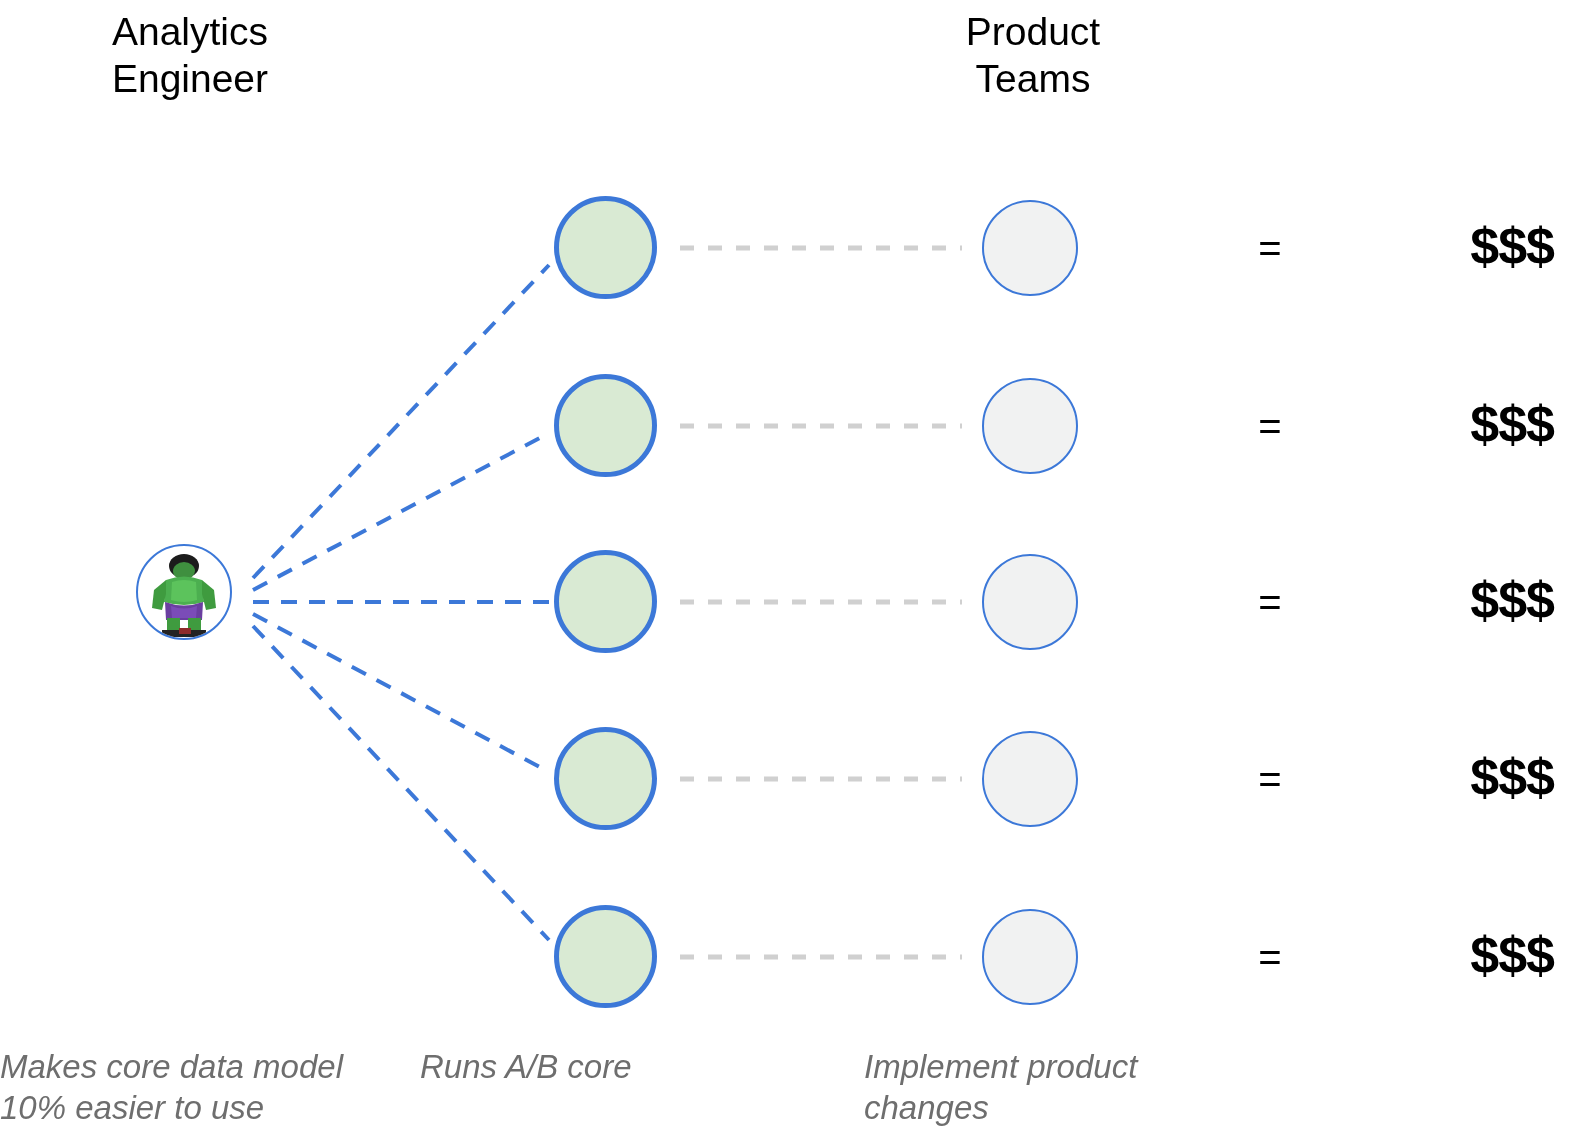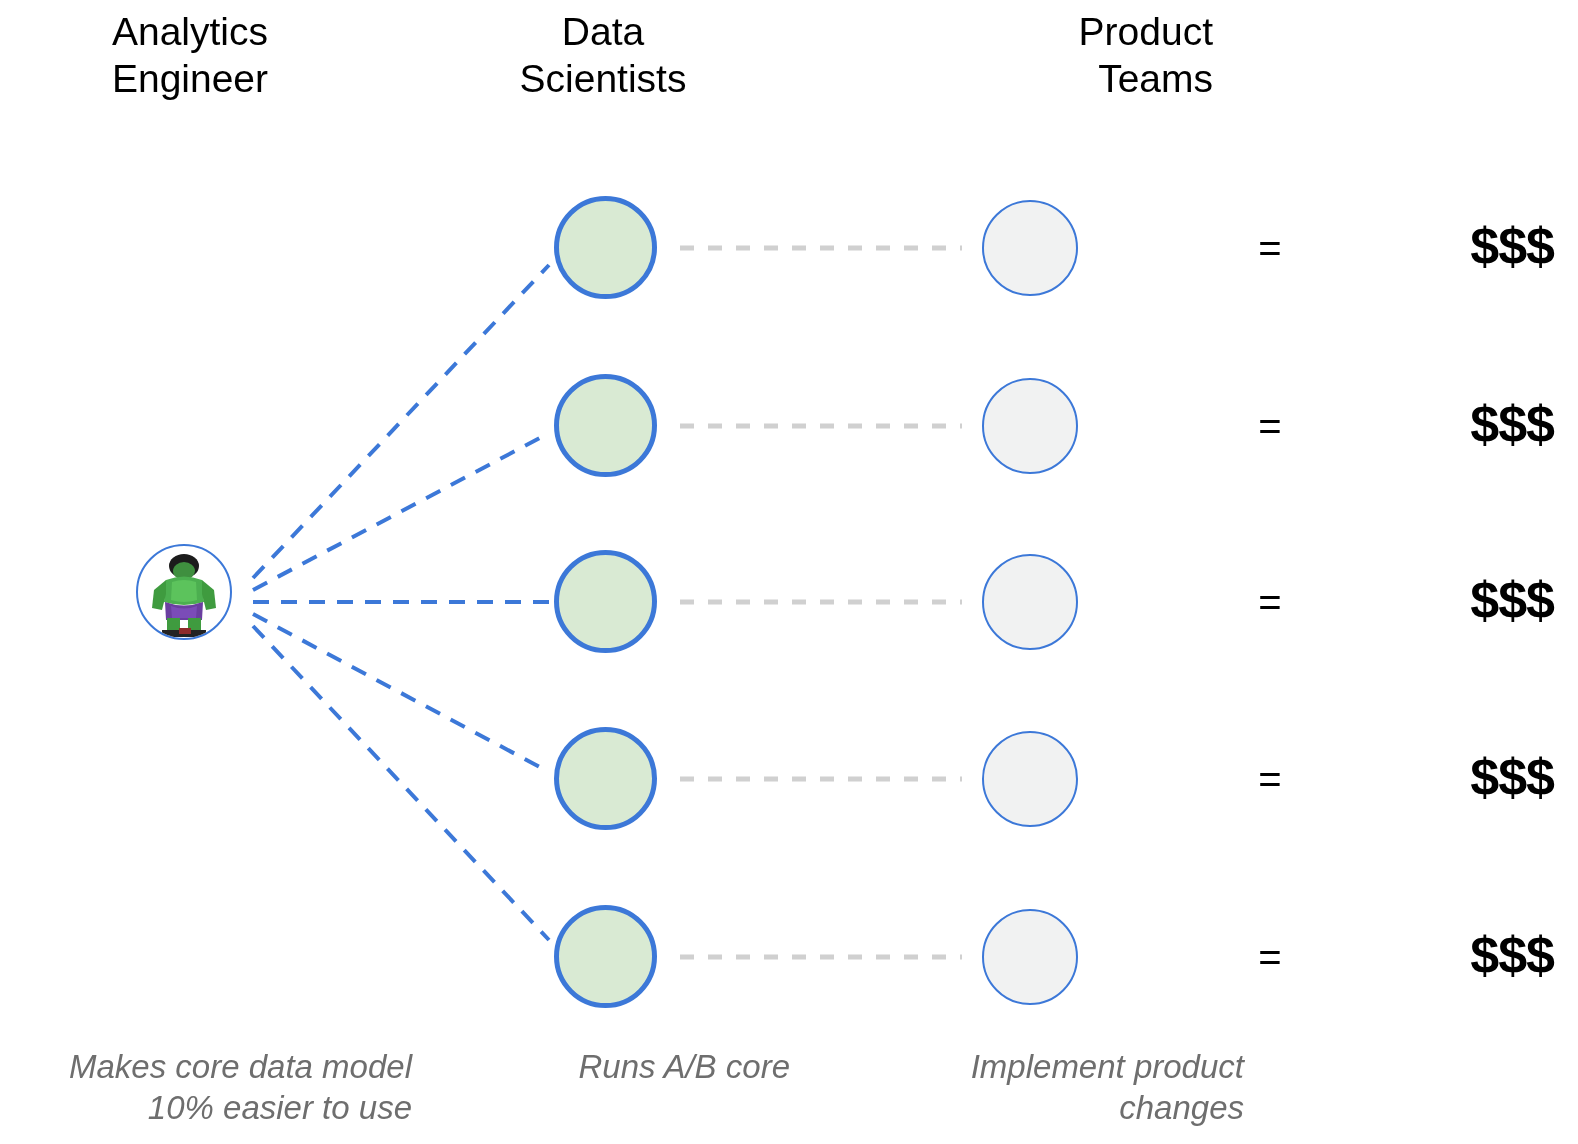--- a/index.html
+++ b/index.html
@@ -28,21 +28,21 @@
     position: absolute;
     text-align: center;
     font-size: 39px;
     line-height: 47px;
     color: #000000;
     white-space: pre-line;
     font-family: "Liberation Sans", sans-serif;
   }
   #header-analytics-engineer { left: 10px;  top: 8px;  width: 360px; }
   #header-data-scientists    { left: 423px; top: 8px;  width: 360px; }
-  #header-product-teams      { left: 853px; top: 8px;  width: 360px; text-align: right; }
+  #header-product-teams      { left: 853px; top: 8px;  width: 360px; }
 
   
   #links {
     position: absolute;
     left: 0; top: 0;
     width: 1578px;
     height: 1144px;
   }
 
   
@@ -104,36 +104,34 @@
     letter-spacing: -1px;
   }
 
   
   .caption {
     position: absolute;
     font-style: italic;
     font-size: 33px;
     line-height: 41px;
     color: #6e6e6e;
-    text-align: right;
+    text-align: left;
     white-space: pre-line;
   }
   #caption-analytics-engineer { left: 0px;   top: 1046px; width: 412px; }
   #caption-data-scientists    { left: 420px; top: 1046px; width: 370px; }
   #caption-product-teams      { left: 864px; top: 1046px; width: 380px; }
 </style>
 </head>
 <body>
 
 <div id="stage">
 
   <div class="col-header" id="header-analytics-engineer">Analytics
 Engineer</div>
-  <div class="col-header" id="header-data-scientists">Data
-Scientists</div>
   <div class="col-header" id="header-product-teams">Product
 Teams</div>
 
   <svg id="links" viewBox="0 0 1578 1144" width="1578" height="1144" xmlns="http://www.w3.org/2000/svg">
 
     <g stroke="#3c78d8" stroke-width="4" stroke-dasharray="16 12" fill="none" stroke-linecap="butt">
       <line x1="253" y1="578" x2="549" y2="265"></line>
       <line x1="253" y1="590" x2="549" y2="433"></line>
       <line x1="253" y1="602" x2="549" y2="602"></line>
       <line x1="253" y1="614" x2="549" y2="772"></line>

